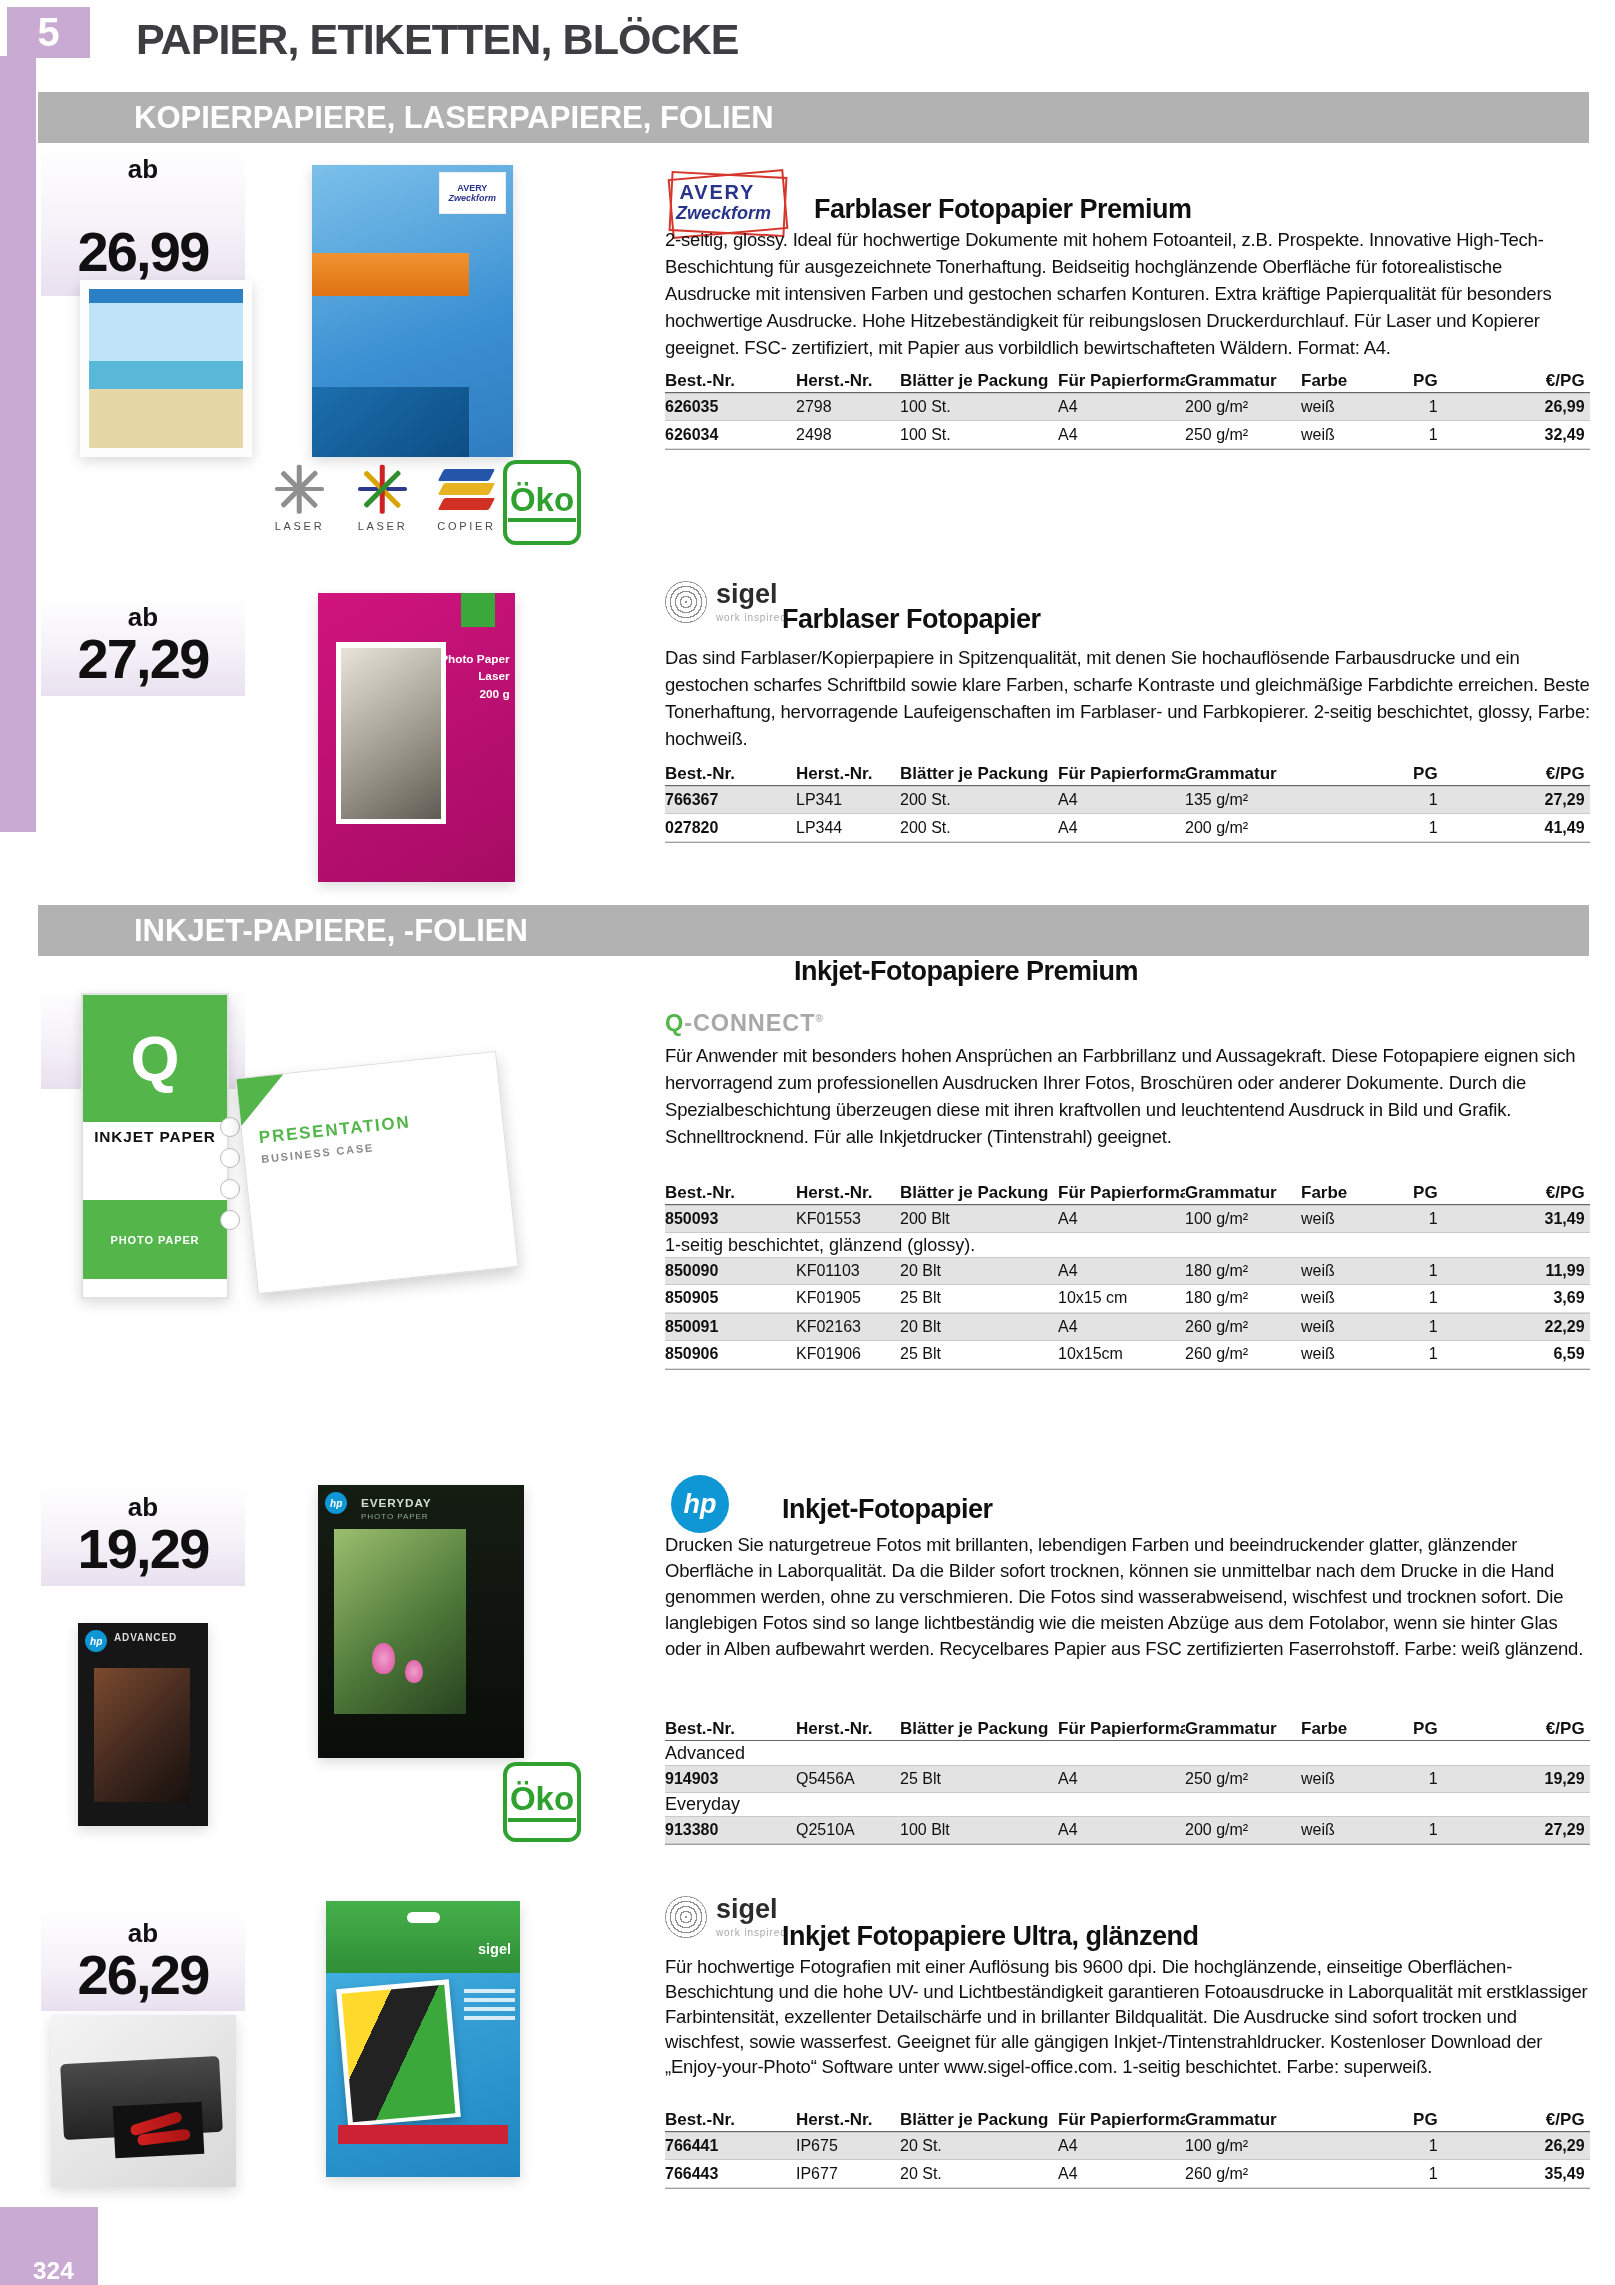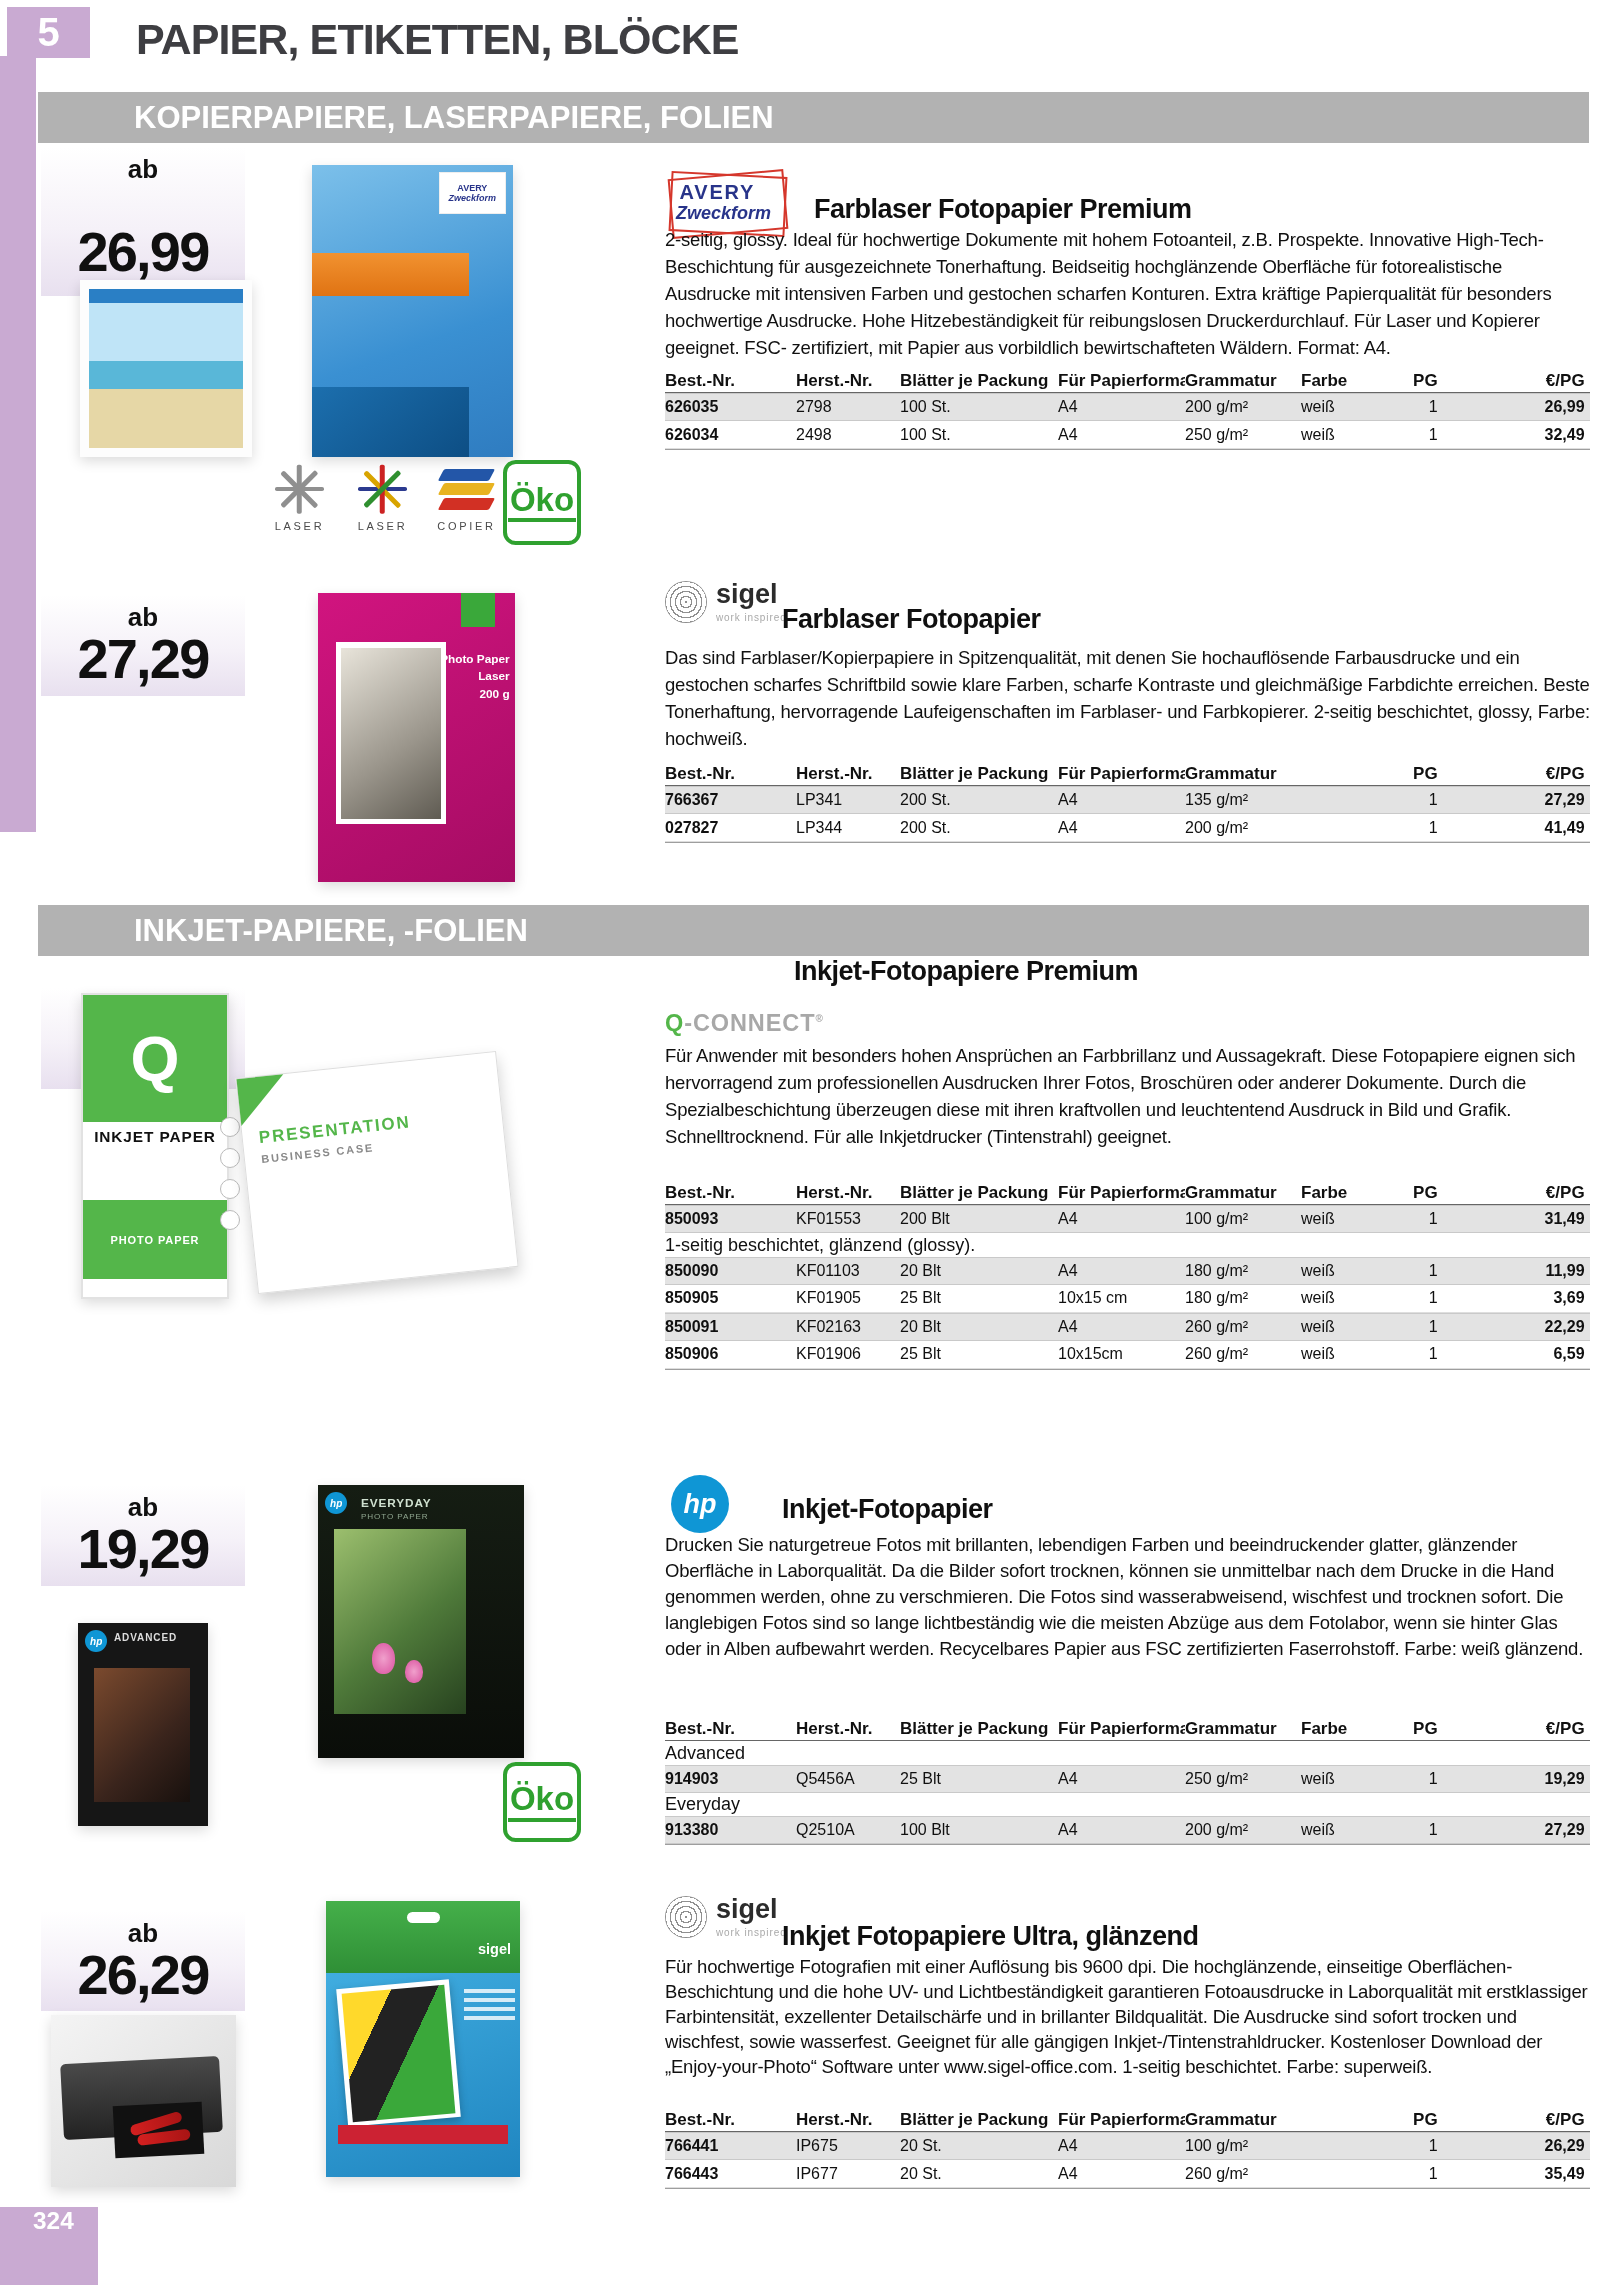--- a/index.html
+++ b/index.html
@@ -13,21 +13,21 @@
   .abs{position:absolute}
 
   
   .chapter-tab{left:7.2px;top:7.2px;width:83px;height:51px;background:var(--lav);color:#fff;
     font-weight:bold;font-size:40px;display:flex;align-items:center;justify-content:center}
   .side-strip{left:0;top:56px;width:36px;height:776px;background:var(--lav)}
   .chapter-title{left:136px;top:14.5px;font-size:43px;font-weight:bold;color:#3e3e42;letter-spacing:-0.9px}
   .section-bar{left:38px;width:1551px;height:51px;background:var(--bar);color:#fff;font-weight:bold;
     font-size:31px;display:flex;align-items:center;padding-left:96px}
   .page-num{left:0;top:2207px;width:98px;height:78px;background:var(--lav);color:#fff;
-    font-weight:bold;font-size:24.4px;display:flex;align-items:flex-start;padding-left:33px}
+    font-weight:bold;font-size:24.4px;display:flex;align-items:flex-end;padding-left:33px}
 
   
   .price-box{width:204px;text-align:center;background:linear-gradient(180deg,#ffffff 0%,#f5f1f8 55%,#e8e0ef 100%)}
   .price-ab{font-weight:bold;font-size:26px;line-height:1;padding-top:9px}
   .price-val{font-weight:bold;font-size:56px;letter-spacing:-1.8px;line-height:1.05}
   .price-tall{height:149px;display:flex;flex-direction:column;justify-content:space-between;padding-bottom:14.5px}
 
   
   .ptitle{font-size:27px;font-weight:bold;letter-spacing:-0.5px}
   .desc{left:665px;width:925px;font-size:18.5px;line-height:27px;letter-spacing:-0.2px}
@@ -271,21 +271,21 @@
       <div class="cell c-best">766367</div>
       <div class="cell">LP341</div>
       <div class="cell">200 St.</div>
       <div class="cell">A4</div>
       <div class="cell">135 g/m²</div>
       <div class="cell"></div>
       <div class="cell c-pg">1</div>
       <div class="cell c-price">27,29</div>
     </div>
     <div class="trow">
-      <div class="cell c-best">027827</div>
+      <div class="cell c-best">027820</div>
       <div class="cell">LP344</div>
       <div class="cell">200 St.</div>
       <div class="cell">A4</div>
       <div class="cell">200 g/m²</div>
       <div class="cell"></div>
       <div class="cell c-pg">1</div>
       <div class="cell c-price">41,49</div>
     </div>
   </div>
 

